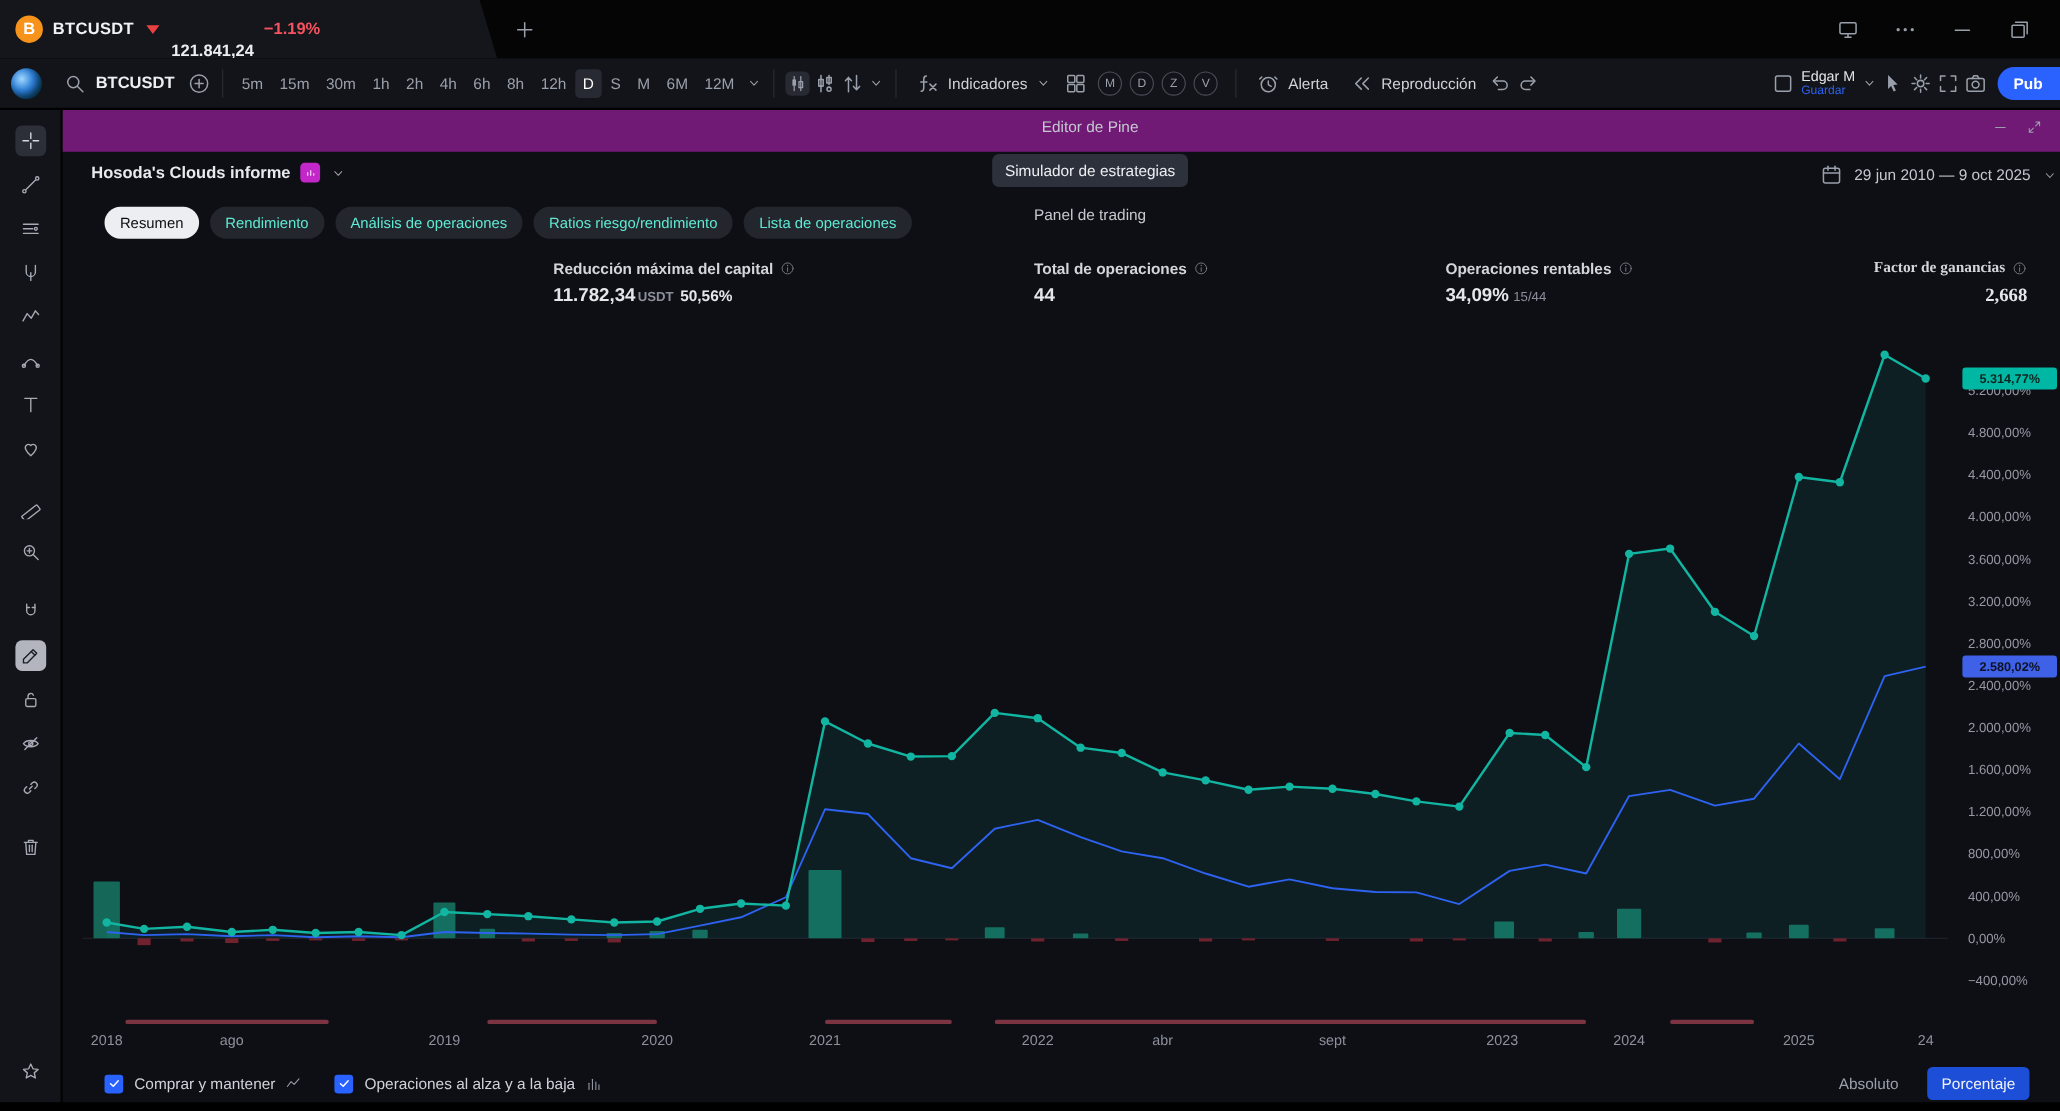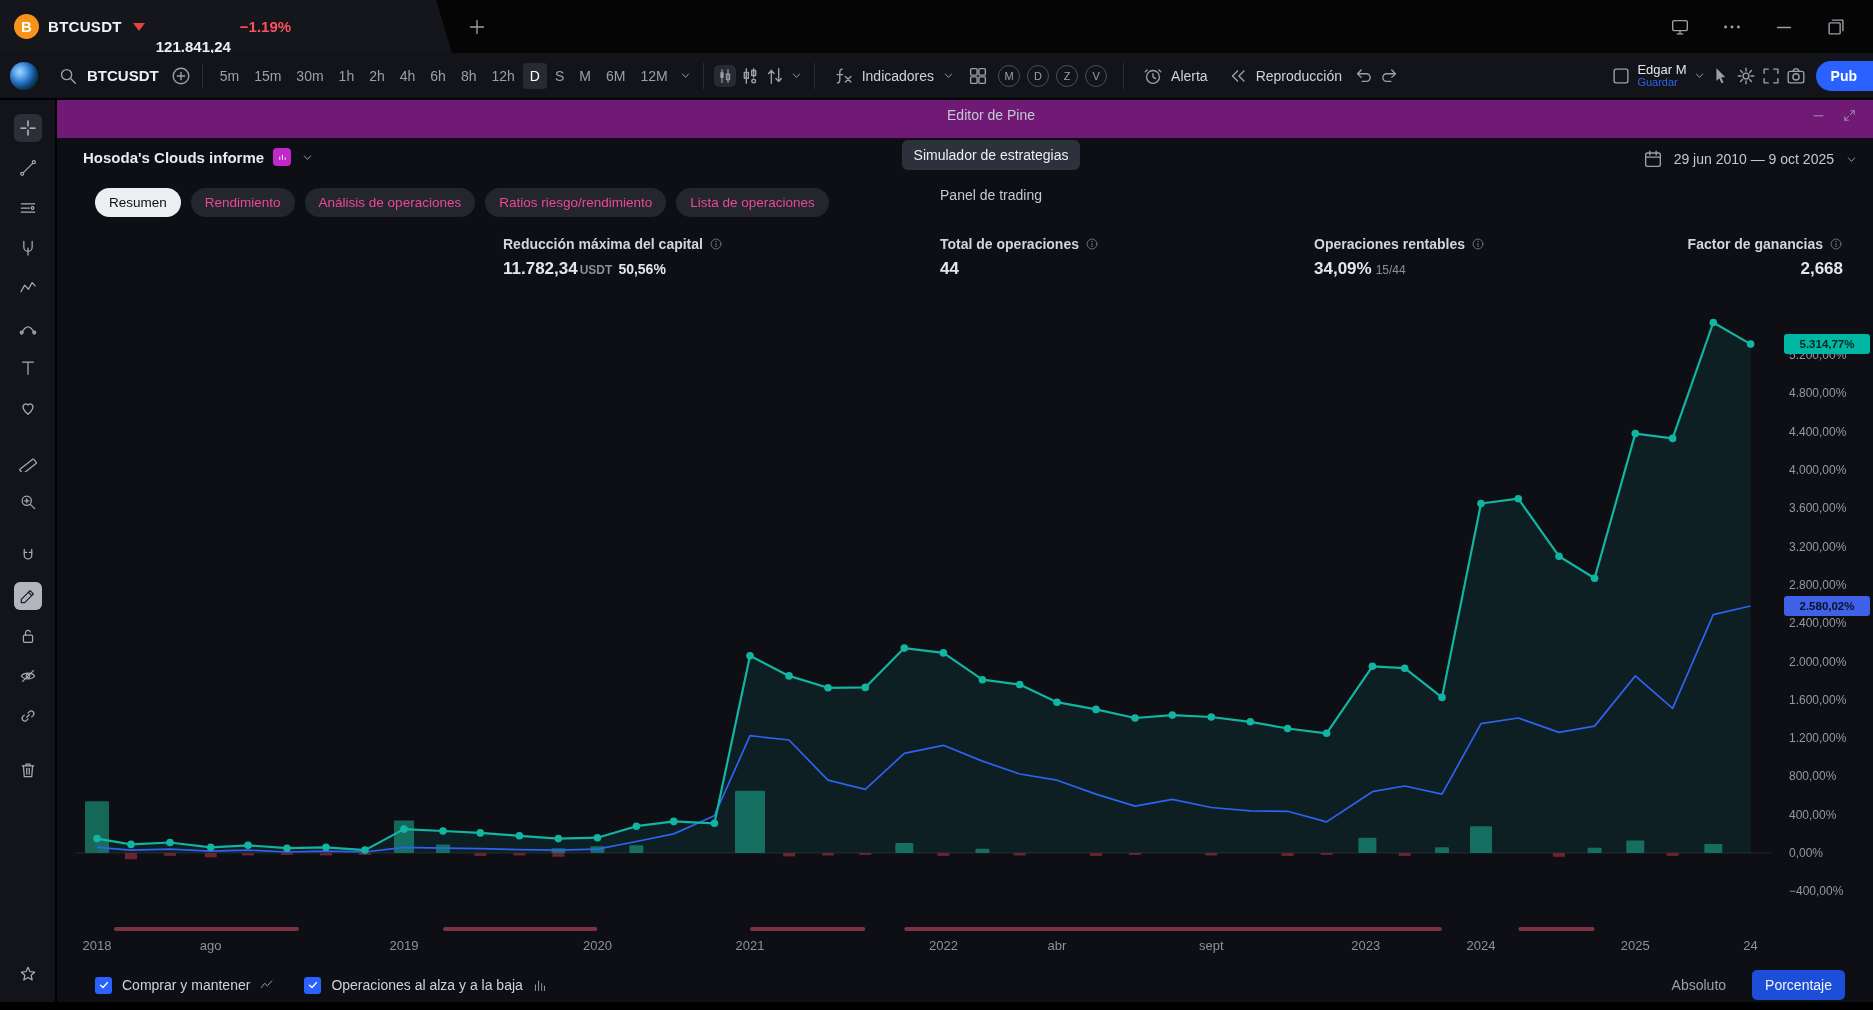--- a/index.html
+++ b/index.html
@@ -77,32 +77,32 @@
     border:none; font-family:inherit; }
   .ptab.active { background:#2d313b; color:#eceef2; }
   .ptabs-right { position:absolute; right:16px; top:8px; display:flex; gap:16px; }
 
   .rheader { position:absolute; top:44px; left:0; right:0; height:34px; }
   .rtitle { position:absolute; left:26px; top:4px; display:flex; align-items:center; gap:9px; }
   .rtitle-text { font-size:15px; font-weight:bold; color:#e8eaee; }
   .strategy-icon { width:18px; height:18px; border-radius:4px; background:#c427c9; display:flex;
     align-items:center; justify-content:center; }
   .strategy-icon svg { width:11px; height:11px; fill:none; stroke:#fff; stroke-width:2; }
-  .rdates { position:absolute; right:14px; top:4px; display:flex; align-items:center; gap:10px;
+  .rdates { position:absolute; right:2px; top:4px; display:flex; align-items:center; gap:10px;
     font-size:14px; color:#c5c8d0; }
 
   .pills { position:absolute; top:88px; left:38px; display:flex; gap:10px; }
-  .pill { font-size:13.5px; color:#ec4899; background:#23262d; border:none; padding:7px 14px;
+  .pill { font-size:13.5px; color:#5eead4; background:#23262d; border:none; padding:7px 14px;
     border-radius:15px; font-family:inherit; }
   .pill.active { background:#eceef2; color:#0b0d12; }
 
   .stats { position:absolute; top:136px; left:0; right:0; height:60px; }
   .stat { position:absolute; top:0; }
   .stat.s0 { left:38px; } .stat.s1 { left:446px; } .stat.s2 { left:883px; }
-  .stat.s3 { left:1257px; } .stat.s4 { right:30px; text-align:right; }
+  .stat.s3 { left:1257px; } .stat.s4 { right:30px; text-align:right;font-family:Liberation Serif, serif; }
   .stat-label { display:flex; align-items:center; gap:6px; font-size:14px; font-weight:bold;
     color:#d3d5db; }
   .stat.s4 .stat-label { justify-content:flex-end; }
   .stat-label .ic { width:14px; height:14px; color:#777b86; }
   .stat-value { margin-top:7px; font-size:17px; font-weight:bold; }
   .stat-unit { font-size:12px; font-weight:bold; margin:0 2px; }
   .stat-extra { font-size:14px; font-weight:bold; margin-left:4px; }
   .stat-extra.small { font-size:12px; font-weight:normal; }
 
   .chart-wrap { position:absolute; top:152px; left:0; width:1817px; height:712px; }

